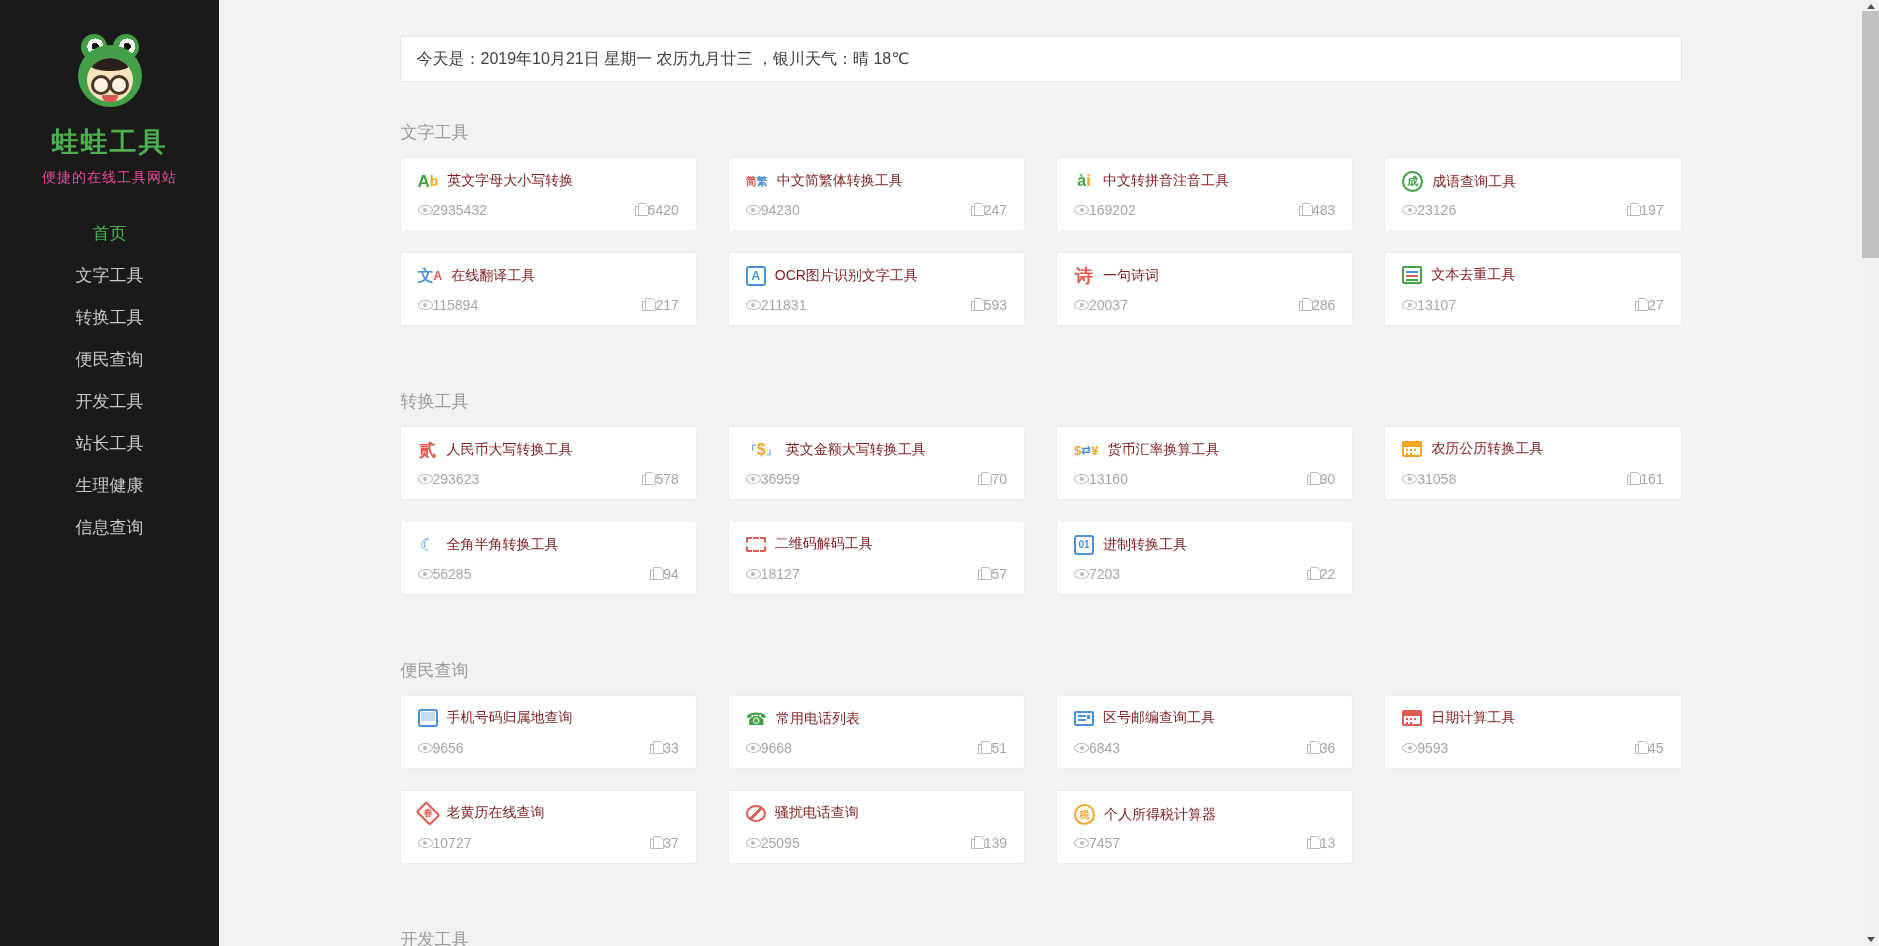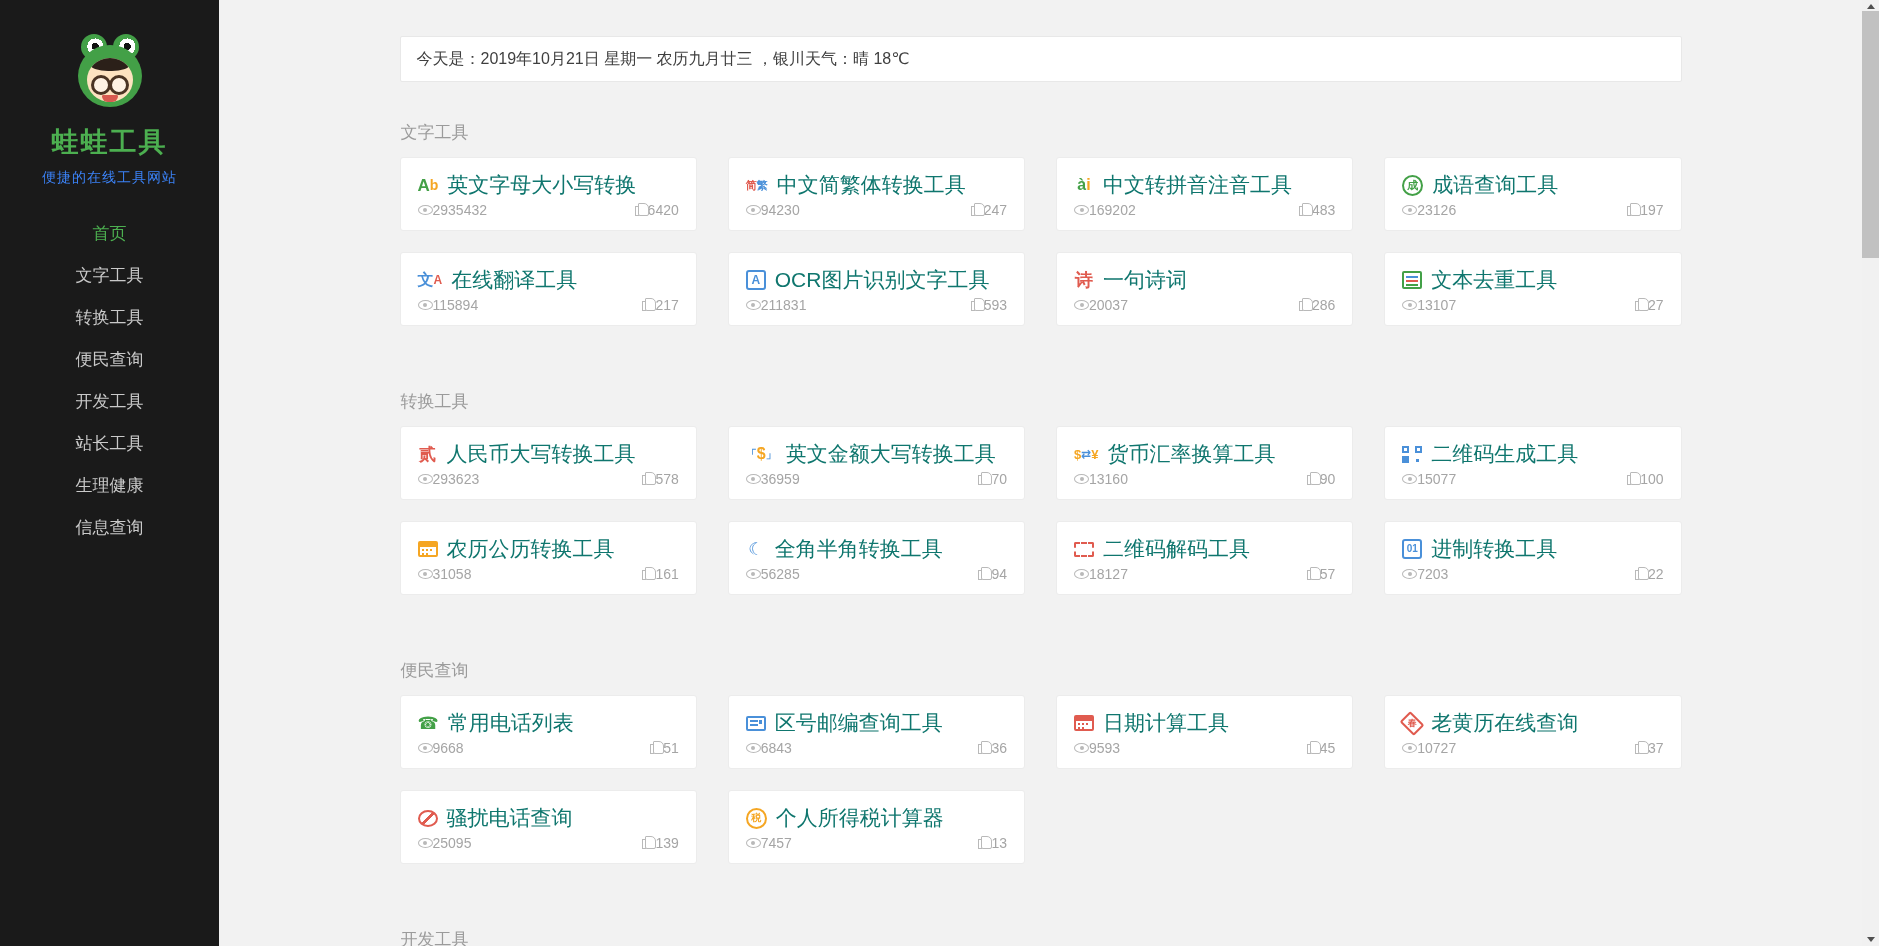--- a/index.html
+++ b/index.html
@@ -13,35 +13,35 @@
   .frog-eye { position:absolute; top:0; width:26px; height:26px; border-radius:50%;
     background:radial-gradient(circle at 55% 48%, #111 0 3.5px, #fff 3.5px 8px, #43a047 8px); }
   .frog-eye.l { left:11px; } .frog-eye.r { right:11px; }
   .face { position:absolute; left:17px; top:24px; width:46px; height:44px; background:#fde3c0; border-radius:50%; overflow:hidden; }
   .face::before { content:""; position:absolute; left:4px; top:0; right:4px; height:13px; background:#2b2019; border-radius:0 0 45% 45%; }
   .glasses { position:absolute; left:20px; top:41px; width:40px; height:16px; }
   .glasses::before,.glasses::after { content:""; position:absolute; width:14px; height:14px; border:3px solid #4a3423; border-radius:50%; background:rgba(255,255,255,.55); }
   .glasses::before { left:1px; } .glasses::after { right:1px; }
   .mouth { position:absolute; left:32px; top:61px; width:16px; height:7px; background:#d85a50; border-radius:2px 2px 9px 9px; }
   .brand { color:#4caf50; font-size:27px; font-weight:bold; margin-top:12px; letter-spacing:2px; }
-  .tagline { color:#3b82f6; font-size:14px; margin-top:9px; letter-spacing:1px; }
+  .tagline { color:#ec4899; font-size:14px; margin-top:9px; letter-spacing:1px; }
   .menu { margin-top:26px;font-family:Liberation Serif, serif; }
   .menu-item { height:42px; line-height:42px; color:#c9c9c9; font-size:17px; cursor:pointer; }
   .menu-item.active { color:#4caf50; }
 
   
   #main { flex:1; height:100%; overflow:hidden; background:#f2f2f2; }
   .content { width:1282px; margin:0 auto; padding-top:36px; }
   .datebar { height:46px; background:#fff; border:1px solid #e8e8e8; border-radius:2px; display:flex; align-items:center; padding:0 16px; font-size:16px; color:#3f3f3f; }
   .section-title { color:#9b9b9b; font-size:17px; margin:64px 0 13px 1px; }
   #sections .section:first-child .section-title { margin-top:39px; }
   .grid { display:grid; grid-template-columns:repeat(4,1fr); column-gap:31px; row-gap:21px; }
   .card { background:#fff; border:1px solid #ececec; border-radius:3px; height:74px; padding:13px 17px 12px; display:flex; flex-direction:column; justify-content:space-between; cursor:pointer; }
   .trow { display:flex; align-items:center; gap:9px; }
-  .title { color:#0f766e; font-size:21px; white-space:nowrap; }
+  .title { color:#7f1d1d; font-size:14px; white-space:nowrap; }
   .srow { display:flex; justify-content:space-between; align-items:center; color:#a5a5a5; font-size:14px; }
   .stat { display:flex; align-items:center; }
 
   
   .icn { display:inline-flex; align-items:center; justify-content:center; min-width:20px; height:20px; font-weight:bold; flex:none; line-height:1; }
   .box-circle { width:21px; height:21px; border:2px solid currentColor; border-radius:50%; }
   .box-square { width:20px; height:20px; border:2px solid currentColor; border-radius:3px; }
   .box-diamond { width:15px; height:15px; border:2px solid currentColor; border-radius:2px; transform:rotate(45deg); }
   .box-diamond span { transform:rotate(-45deg); }
   .shape-doc { width:14px; height:18px; border:2px solid currentColor; border-radius:2px; position:relative; }
@@ -325,36 +325,20 @@
                   <span class="eye"></span>
                   <span class="num">13160</span>
                 </span>
       <span class="stat">
                   <span class="thumb"></span>
                   <span class="num">90</span>
                 </span>
     </div>
   </div>
 
-  <div class="card">
-    <div class="trow">
-                <span class="icn shape-qr" style="color: rgb(74, 144, 217);"></span>
-      <span class="title">二维码生成工具</span>
-    </div>
-    <div class="srow">
-      <span class="stat">
-                  <span class="eye"></span>
-                  <span class="num">15077</span>
-                </span>
-      <span class="stat">
-                  <span class="thumb"></span>
-                  <span class="num">100</span>
-                </span>
-    </div>
-  </div>
 
   <div class="card">
     <div class="trow">
                 <span class="icn shape-cal" style="color: rgb(245, 166, 35);"></span>
       <span class="title">农历公历转换工具</span>
     </div>
     <div class="srow">
       <span class="stat">
                   <span class="eye"></span>
                   <span class="num">31058</span>
@@ -419,20 +403,36 @@
                   <span class="num">22</span>
                 </span>
     </div>
   </div>
 </div>
   </div>
 
   <div class="section">
     <div class="section-title">便民查询</div>
     <div class="grid">
+  <div class="card">
+    <div class="trow">
+                <span class="icn shape-mobile" style="color: rgb(74, 144, 217);"></span>
+      <span class="title">手机号码归属地查询</span>
+    </div>
+    <div class="srow">
+      <span class="stat">
+                  <span class="eye"></span>
+                  <span class="num">9656</span>
+                </span>
+      <span class="stat">
+                  <span class="thumb"></span>
+                  <span class="num">33</span>
+                </span>
+    </div>
+  </div>
 
   <div class="card">
     <div class="trow">
                 <span class="icn">
                   <span style="color: rgb(67, 160, 71); font-size: 17px;">☎</span>
                 </span>
       <span class="title">常用电话列表</span>
     </div>
     <div class="srow">
       <span class="stat">

